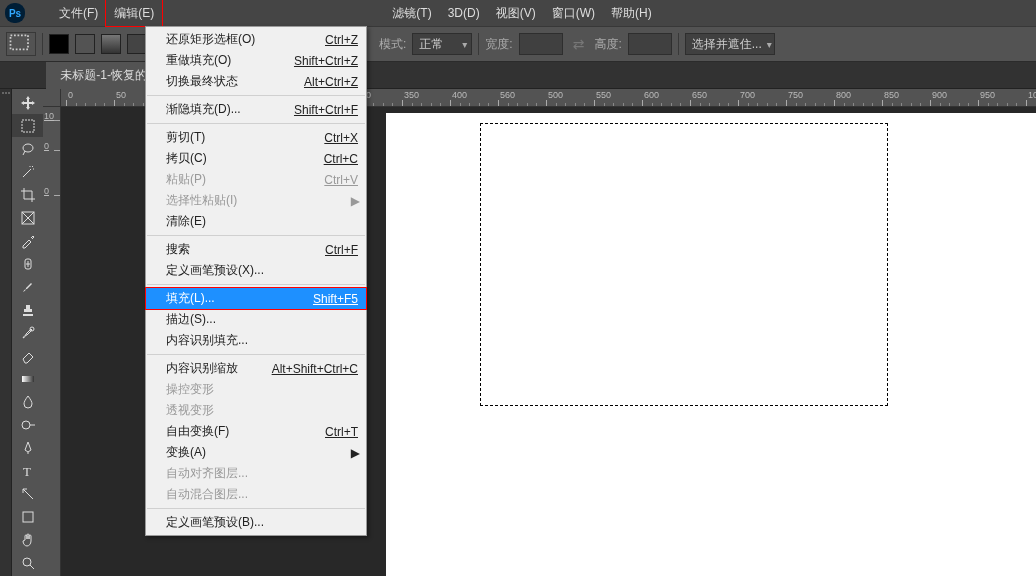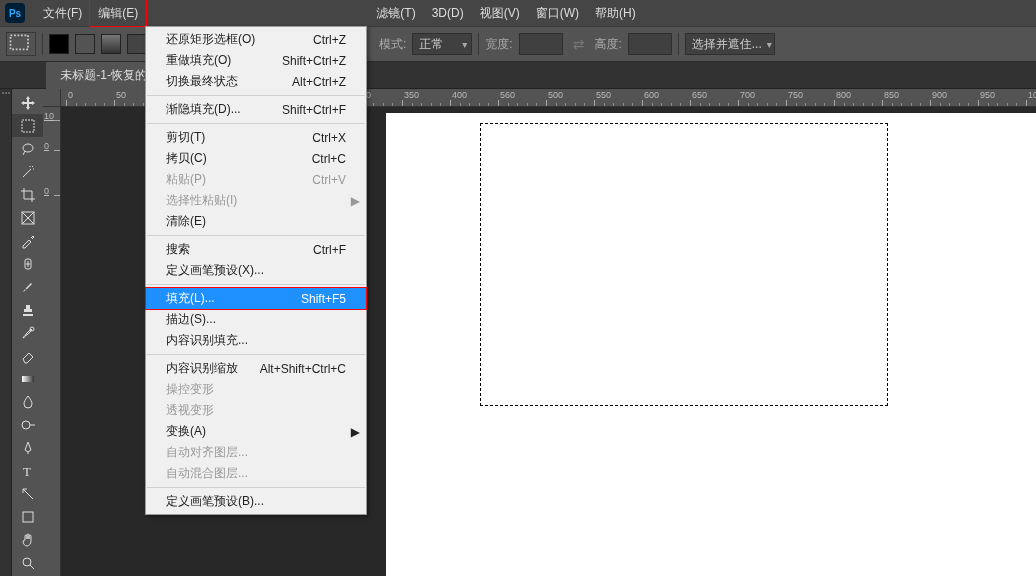--- a/index.html
+++ b/index.html
@@ -1,18 +1,18 @@
 <!DOCTYPE html>
 <html><head>
 <meta charset="utf-8">
 <style>
   * { box-sizing: border-box; margin: 0; padding: 0; }
   body { width: 1036px; height: 576px; overflow: hidden; background: #1e1e1e; font-family: "Microsoft YaHei", Arial, sans-serif; font-size: 12px; color: #ccc; position: relative; }
   .menubar { height: 26px; background: #454545; display: flex; align-items: center; padding-left: 5px; position: relative; z-index: 10; }
-  .ps-logo { width: 20px; height: 20px; background: #001e36; color:#31a8ff; font-weight:bold; font-size:10px; display:flex; align-items:center; justify-content:center; border-radius:4px; margin-right:10px;}
+  .ps-logo { width: 20px; height: 20px; background: #001e36; color:#31a8ff; font-weight:bold; font-size:10px; display:flex; align-items:center; justify-content:center; border-radius:9px; margin-right:26px;}
   .menu-item { padding: 0 8px; height: 26px; line-height: 26px; cursor: default; color:#ddd;}
   .menu-item.highlighted { outline: 1px solid red; }
   .optionsbar { height: 36px; background: #535353; display: flex; align-items: center; border-top:1px solid #383838; border-bottom:1px solid #2b2b2b; padding-left:6px; gap:6px; color:#ccc;}
   .opt-sep { width:1px; height:22px; background:#383838; }
   .opt-icon { width:30px; height:24px; border:1px solid #383838; display:flex; align-items:center; justify-content:center;}
   .opt-sw { width:20px; height:20px; border:1px solid #222;}
   .opt-dd { height:22px; background:#404040; border:1px solid #2e2e2e; display:flex; align-items:center; padding:0 16px 0 6px; position:relative; min-width:60px;}
   .opt-dd::after { content:"▾"; position:absolute; right:4px; font-size:10px; color:#aaa;}
   .opt-label { color:#aaa;}
   .opt-input { width:44px; height:22px; background:#404040; border:1px solid #2e2e2e;}
@@ -41,21 +41,21 @@
   .tick-big-h { position:absolute; bottom:0; width:1px; height:6px; background:#aaa;}
   .tick-label-v { position:absolute; left:1px; font-size:9px; color:#bbb; writing-mode:horizontal-tb; line-height:1;text-decoration:underline;}
   .tick-big-v { position:absolute; right:0; height:1px; width:6px; background:#aaa;}
   .canvas { position:absolute; top:18px; left:18px; right:0; bottom:0; background:#282828;}
   .page { position:absolute; top:6px; left:325px; width:660px; height:480px; background:#fff;}
   .selection { position:absolute; top:10px; left:94px; width:408px; height:283px; border:1px dashed #000;}
   
   .dropdown { position:absolute; top:26px; left:145px; width:222px; background:#f0f0f0; border:1px solid #9a9a9a; box-shadow:2px 2px 4px rgba(0,0,0,.4); z-index:100; padding:2px 0;}
   .dd-item { height:21px; display:flex; align-items:center; padding:0 20px 0 20px; color:#222; position:relative;}
   .dd-item.disabled { color:#999;}
-  .dd-item .sc { position:absolute; right:20px;}
+  .dd-item .sc { position:absolute; right:8px;text-decoration:underline;}
   .dd-item .sub { position:absolute; right:6px;}
   .dd-item.selected { background:#1e90ff; color:#fff; outline:1px solid red;}
   .dd-sep { height:1px; background:#d0d0d0; margin:3px 1px;}
 </style>
 </head>
 <body>
 
 <div class="menubar">
   <div class="ps-logo">Ps</div>
   <div class="menu-item">文件(F)</div>
@@ -436,20 +436,24 @@
       <span>内容识别缩放</span>
       <span class="sc">Alt+Shift+Ctrl+C</span>
     </div>
     <div class="dd-item disabled">
       <span>操控变形</span>
     </div>
     <div class="dd-item disabled">
       <span>透视变形</span>
     </div>
     <div class="dd-item">
+      <span>自由变换(F)</span>
+      <span class="sc">Ctrl+T</span>
+    </div>
+    <div class="dd-item">
       <span>变换(A)</span>
       <span class="sub">▶</span>
     </div>
     <div class="dd-item disabled">
       <span>自动对齐图层...</span>
     </div>
     <div class="dd-item disabled">
       <span>自动混合图层...</span>
     </div>
     <div class="dd-sep"></div>

